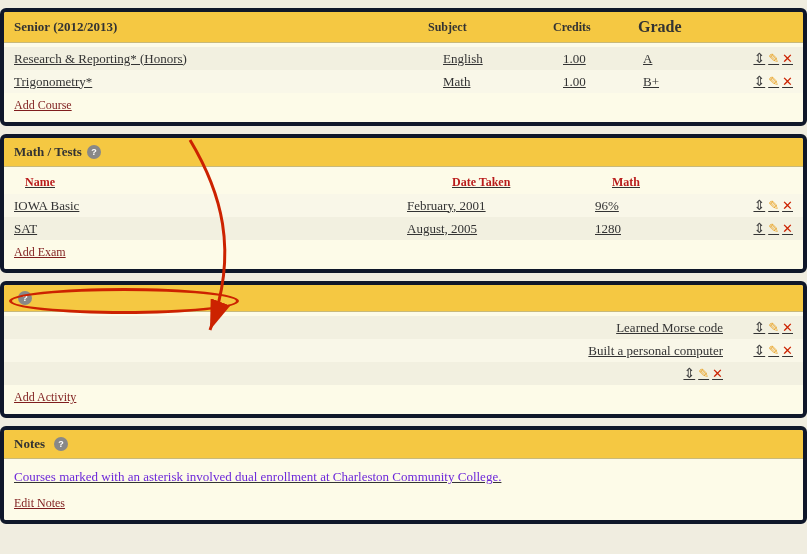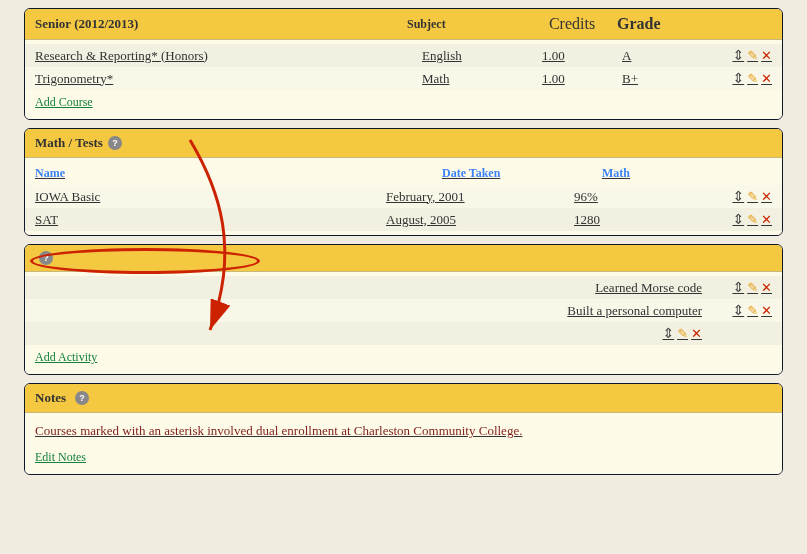--- a/index.html
+++ b/index.html
@@ -6,22 +6,22 @@
     body {
       font-family: Georgia, 'Times New Roman', serif;
       font-size: 13px;
       background: #f0ede0;
       color: #333;
       width: 807px;
       min-height: 554px;
     }
 
     .section {
-      margin: 8px 24px;
-      border: 1px solid #0f172a;
+      margin: 8px 0;
+      border: 4px solid #0f172a;
       border-radius: 6px;
       overflow: hidden;
     }
 
     .section-header {
       background: #f5c842;
       padding: 6px 10px;
       font-weight: bold;
       font-size: 13px;
       border-bottom: 1px solid #c8b97a;
@@ -31,24 +31,24 @@
     }
 
     .section-body {
       background: #fdfbe8;
       padding: 4px 0;
       text-decoration: underline;
     }
 
     .table-header-row {
       display: grid;
-      padding: 4px 10px;
+      padding: 4px 21px;
       font-weight: bold;
       font-size: 12px;
-      color: #3b82f6;
+      color: #b91c1c;
       background: #fdfbe8;
     }
 
     .course-row {
       display: grid;
       grid-template-columns: 1fr 120px 80px 80px 70px;
       padding: 3px 10px;
       align-items: center;
       background: #f9f7e8;
     }
@@ -82,21 +82,21 @@
       background: #f9f7e8;
       text-align: right;
     }
 
     .activity-row:nth-child(odd) {
       background: #f2f0e0;
     }
 
     .add-link {
       display: inline-block;
-      color: #15803d;
+      color: #7f1d1d;
       text-decoration: underline;
       padding: 5px 10px;
       font-size: 12px;
       cursor: pointer;
     }
 
     .icons {
       display: flex;
       align-items: center;
       gap: 3px;
@@ -132,21 +132,21 @@
       color: white;
       font-size: 9px;
       font-weight: bold;
       cursor: pointer;
       font-family: Arial, sans-serif;
     }
 
     .notes-text {
       padding: 6px 10px;
       font-size: 13px;
-      color: #7f1d1d;
+      color: #6d28d9;
       background: #fdfbe8;
     }
 
     .circle-highlight {
       position: absolute;
       top: 3px;
       left: 5px;
       width: 230px;
       height: 26px;
       border: 3px solid #cc2200;
@@ -166,21 +166,21 @@
 </head>
 <body>
 
 <div style="padding-top: 4px;">
 
   <div class="section top-section">
     <div class="section-header">
       <span>Senior (2012/2013)</span>
       <span style="flex:1"></span>
       <span style="width:120px; font-weight:bold; font-size:12px;">Subject</span>
-      <span style="width:80px; font-weight:normal; font-size:16px;text-align:center;">Credits</span>
+      <span style="width:80px; font-weight:bold; font-size:12px;">Credits</span>
       <span style="width:80px; font-weight:bold; font-size:16px;">Grade</span>
       <span style="width:70px;"></span>
     </div>
     <div class="section-body">
       <div class="course-row">
         <span>Research &amp; Reporting* (Honors)</span>
         <span>English</span>
         <span>1.00</span>
         <span>A</span>
         <span class="icons">
@@ -229,20 +229,21 @@
       <div class="exam-row">
         <span>SAT</span>
         <span>August, 2005</span>
         <span>1280</span>
         <span class="icons">
           <span class="icon-sort">⇕</span>
           <span class="icon-edit">✎</span>
           <span class="icon-delete">✕</span>
         </span>
       </div>
+      <a class="add-link">Add Exam</a>
     </div>
   </div>
 
   <div class="section">
     <div class="section-header nonprofit-header-wrapper">
 
       <div class="circle-highlight"></div>
       <span class="help-icon" style="margin-left:4px;">?</span>
     </div>
     <div class="section-body">

